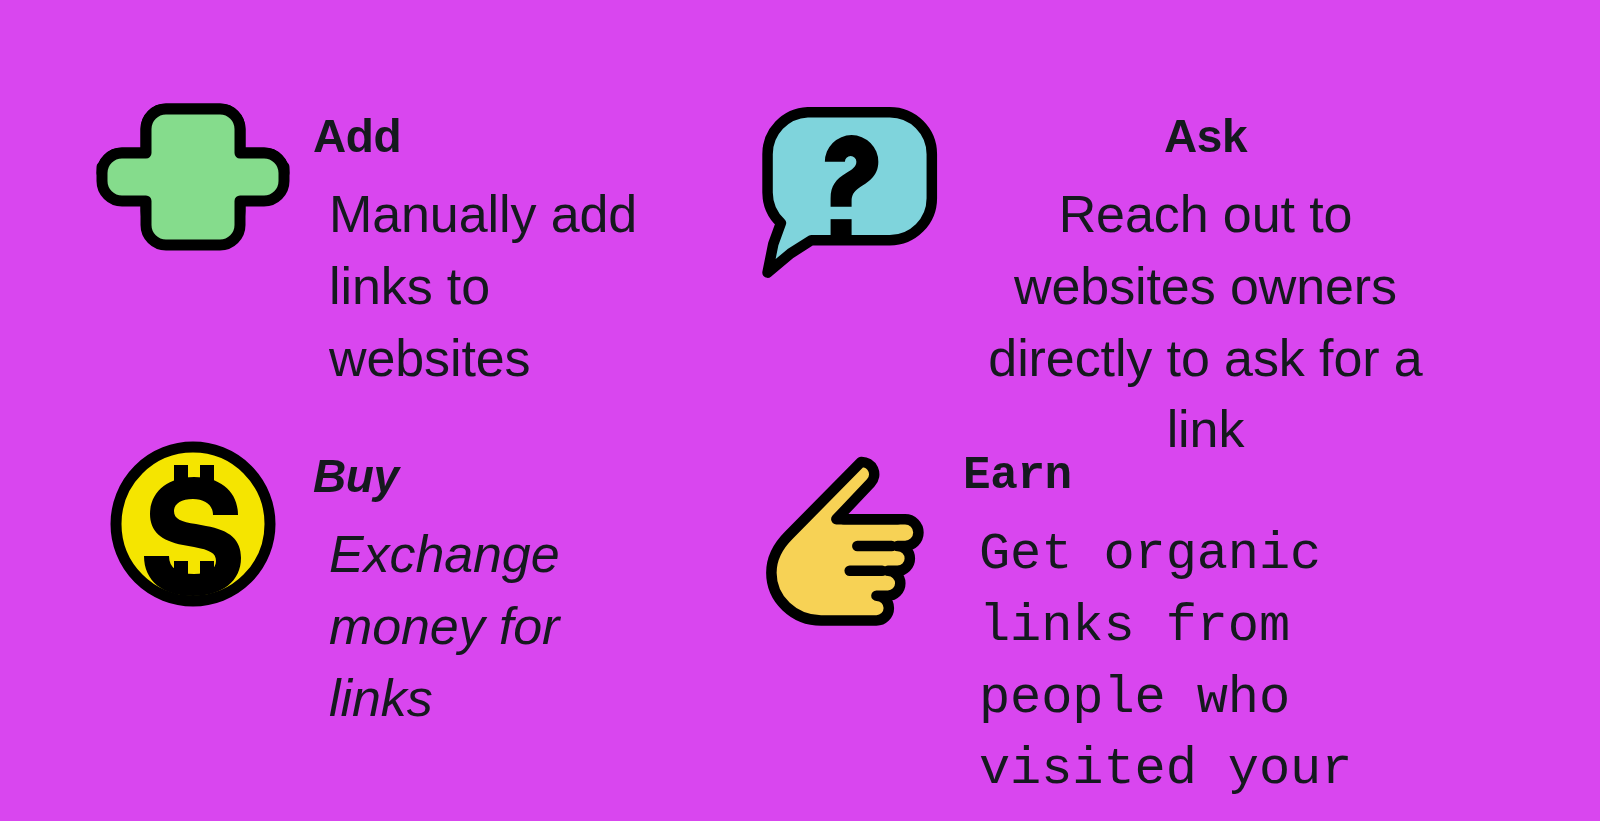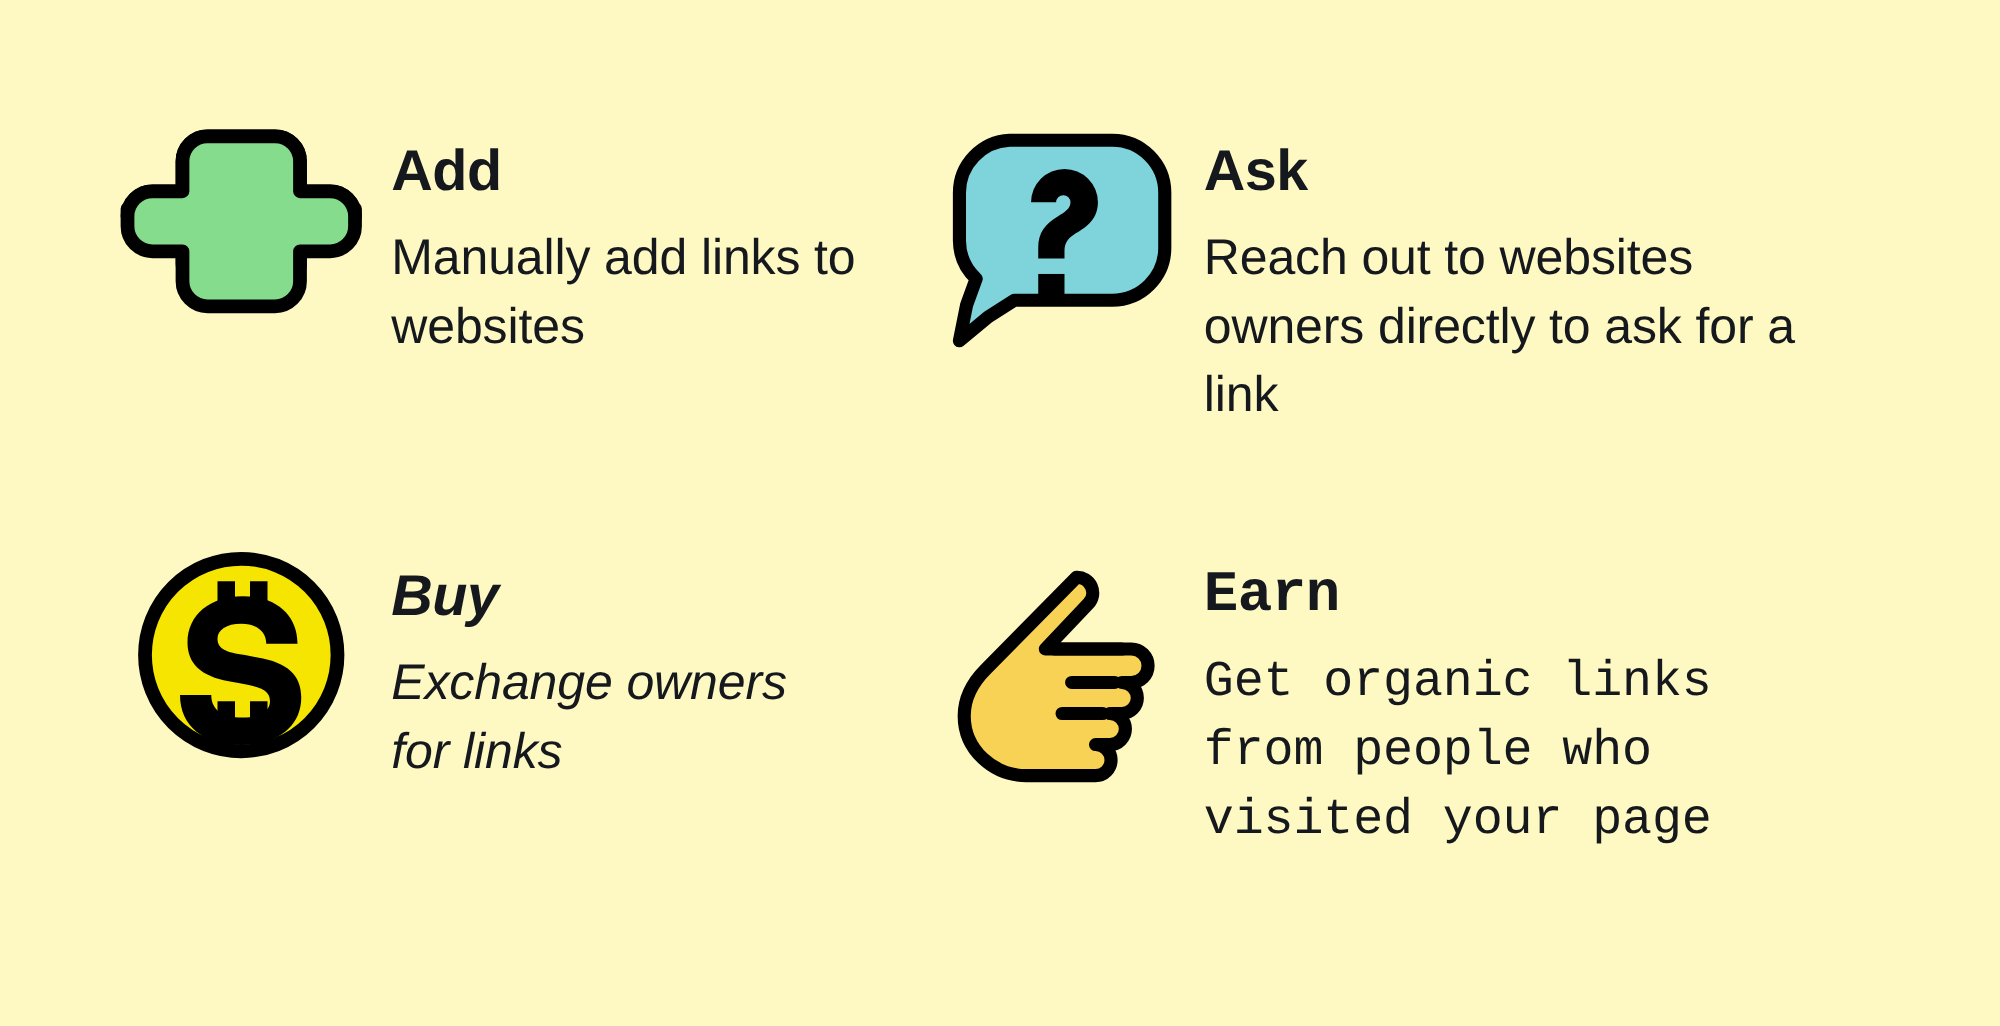--- a/index.html
+++ b/index.html
@@ -10,21 +10,21 @@
     width: 1600px;
     height: 821px;
     background: #f2f4f6;
     font-family: "Liberation Sans", sans-serif;
     overflow: hidden;
   }
   #stage {
     position: relative;
     width: 1600px;
     height: 821px;
-    background: #fef9c3;
+    background: #d946ef;
   }
   .method-grid {
     position: absolute;
     left: 0;
     top: 0;
     width: 1600px;
     height: 821px;
     display: grid;
     grid-template-columns: 650px 690px;
     grid-template-rows: 340px 300px;
@@ -59,29 +59,29 @@
   .method-title {
     font-size: 46px;
     font-weight: 600;
     color: #15191e;
     line-height: 1.0;
     letter-spacing: -0.4px;
     margin: 0 0 20px 0;
     white-space: nowrap;
   }
   .method-desc {
-    font-size: 40px;
+    font-size: 52px;
     font-weight: 400;
     color: #15191e;
     line-height: 1.38;
     letter-spacing: -0.1px;
-    margin: 0;
+    margin: 16px;
   }
   .card-add .method-text { max-width: 380px; }
-  .card-ask .method-text { max-width: 500px; }
+  .card-ask .method-text { max-width: 500px; text-align: center; }
   .card-buy .method-text { max-width: 360px; font-style: italic; }
   .card-earn .method-text { max-width: 490px; font-family: Liberation Mono, monospace; }
 
   .card-buy .method-icon,
   .card-earn .method-icon { margin-top: 4px; }
 </style>
 </head>
 <body>
 
 <div id="stage">
@@ -122,21 +122,21 @@
             <rect x="66" y="26" width="14" height="22"></rect>
             <rect x="92" y="26" width="14" height="22"></rect>
             <rect x="66" y="122" width="14" height="22"></rect>
             <rect x="92" y="122" width="14" height="22"></rect>
             <path d="M86 38 c27 0 44 15 44 38 h-25 c0 -10 -8 -16 -20 -16 c-12 0 -19 5 -19 12 c0 8 7 11 22 13 l10 2 c24 4 35 14 35 32 c0 23 -19 38 -48 38 c-30 0 -49 -15 -49 -40 h25 c0 12 9 18 25 18 c14 0 22 -5 22 -13 c0 -8 -6 -11 -22 -14 l-11 -2 c-22 -4 -33 -14 -33 -31 c0 -22 18 -37 44 -37 z"></path>
           </g>
         </svg>
       </div>
       <div class="method-text">
         <h3 class="method-title">Buy</h3>
-        <p class="method-desc">Exchange owners for links</p>
+        <p class="method-desc">Exchange money for links</p>
       </div>
     </div>
 
     <div class="method-card card-earn">
       <div class="method-icon">
         <svg viewBox="0 0 178 162" xmlns="http://www.w3.org/2000/svg">
           <g fill="#f7d255" stroke="#000000" stroke-width="11" stroke-linejoin="round" stroke-linecap="round">
             <path d="M108 16 a13 13 0 0 1 10 22 l-36 38 h72 a14 14 0 0 1 0 28 h-8 a13 13 0 0 1 0 26 h-10 a13 13 0 0 1 0 26 h-12 a13 13 0 0 1 0 26 h-58 c-28 0 -52 -22 -52 -50 c0 -16 7 -28 18 -39 z"></path>
             <path d="M90 76 h56" fill="none"></path>
             <path d="M104 104 h36" fill="none"></path>

